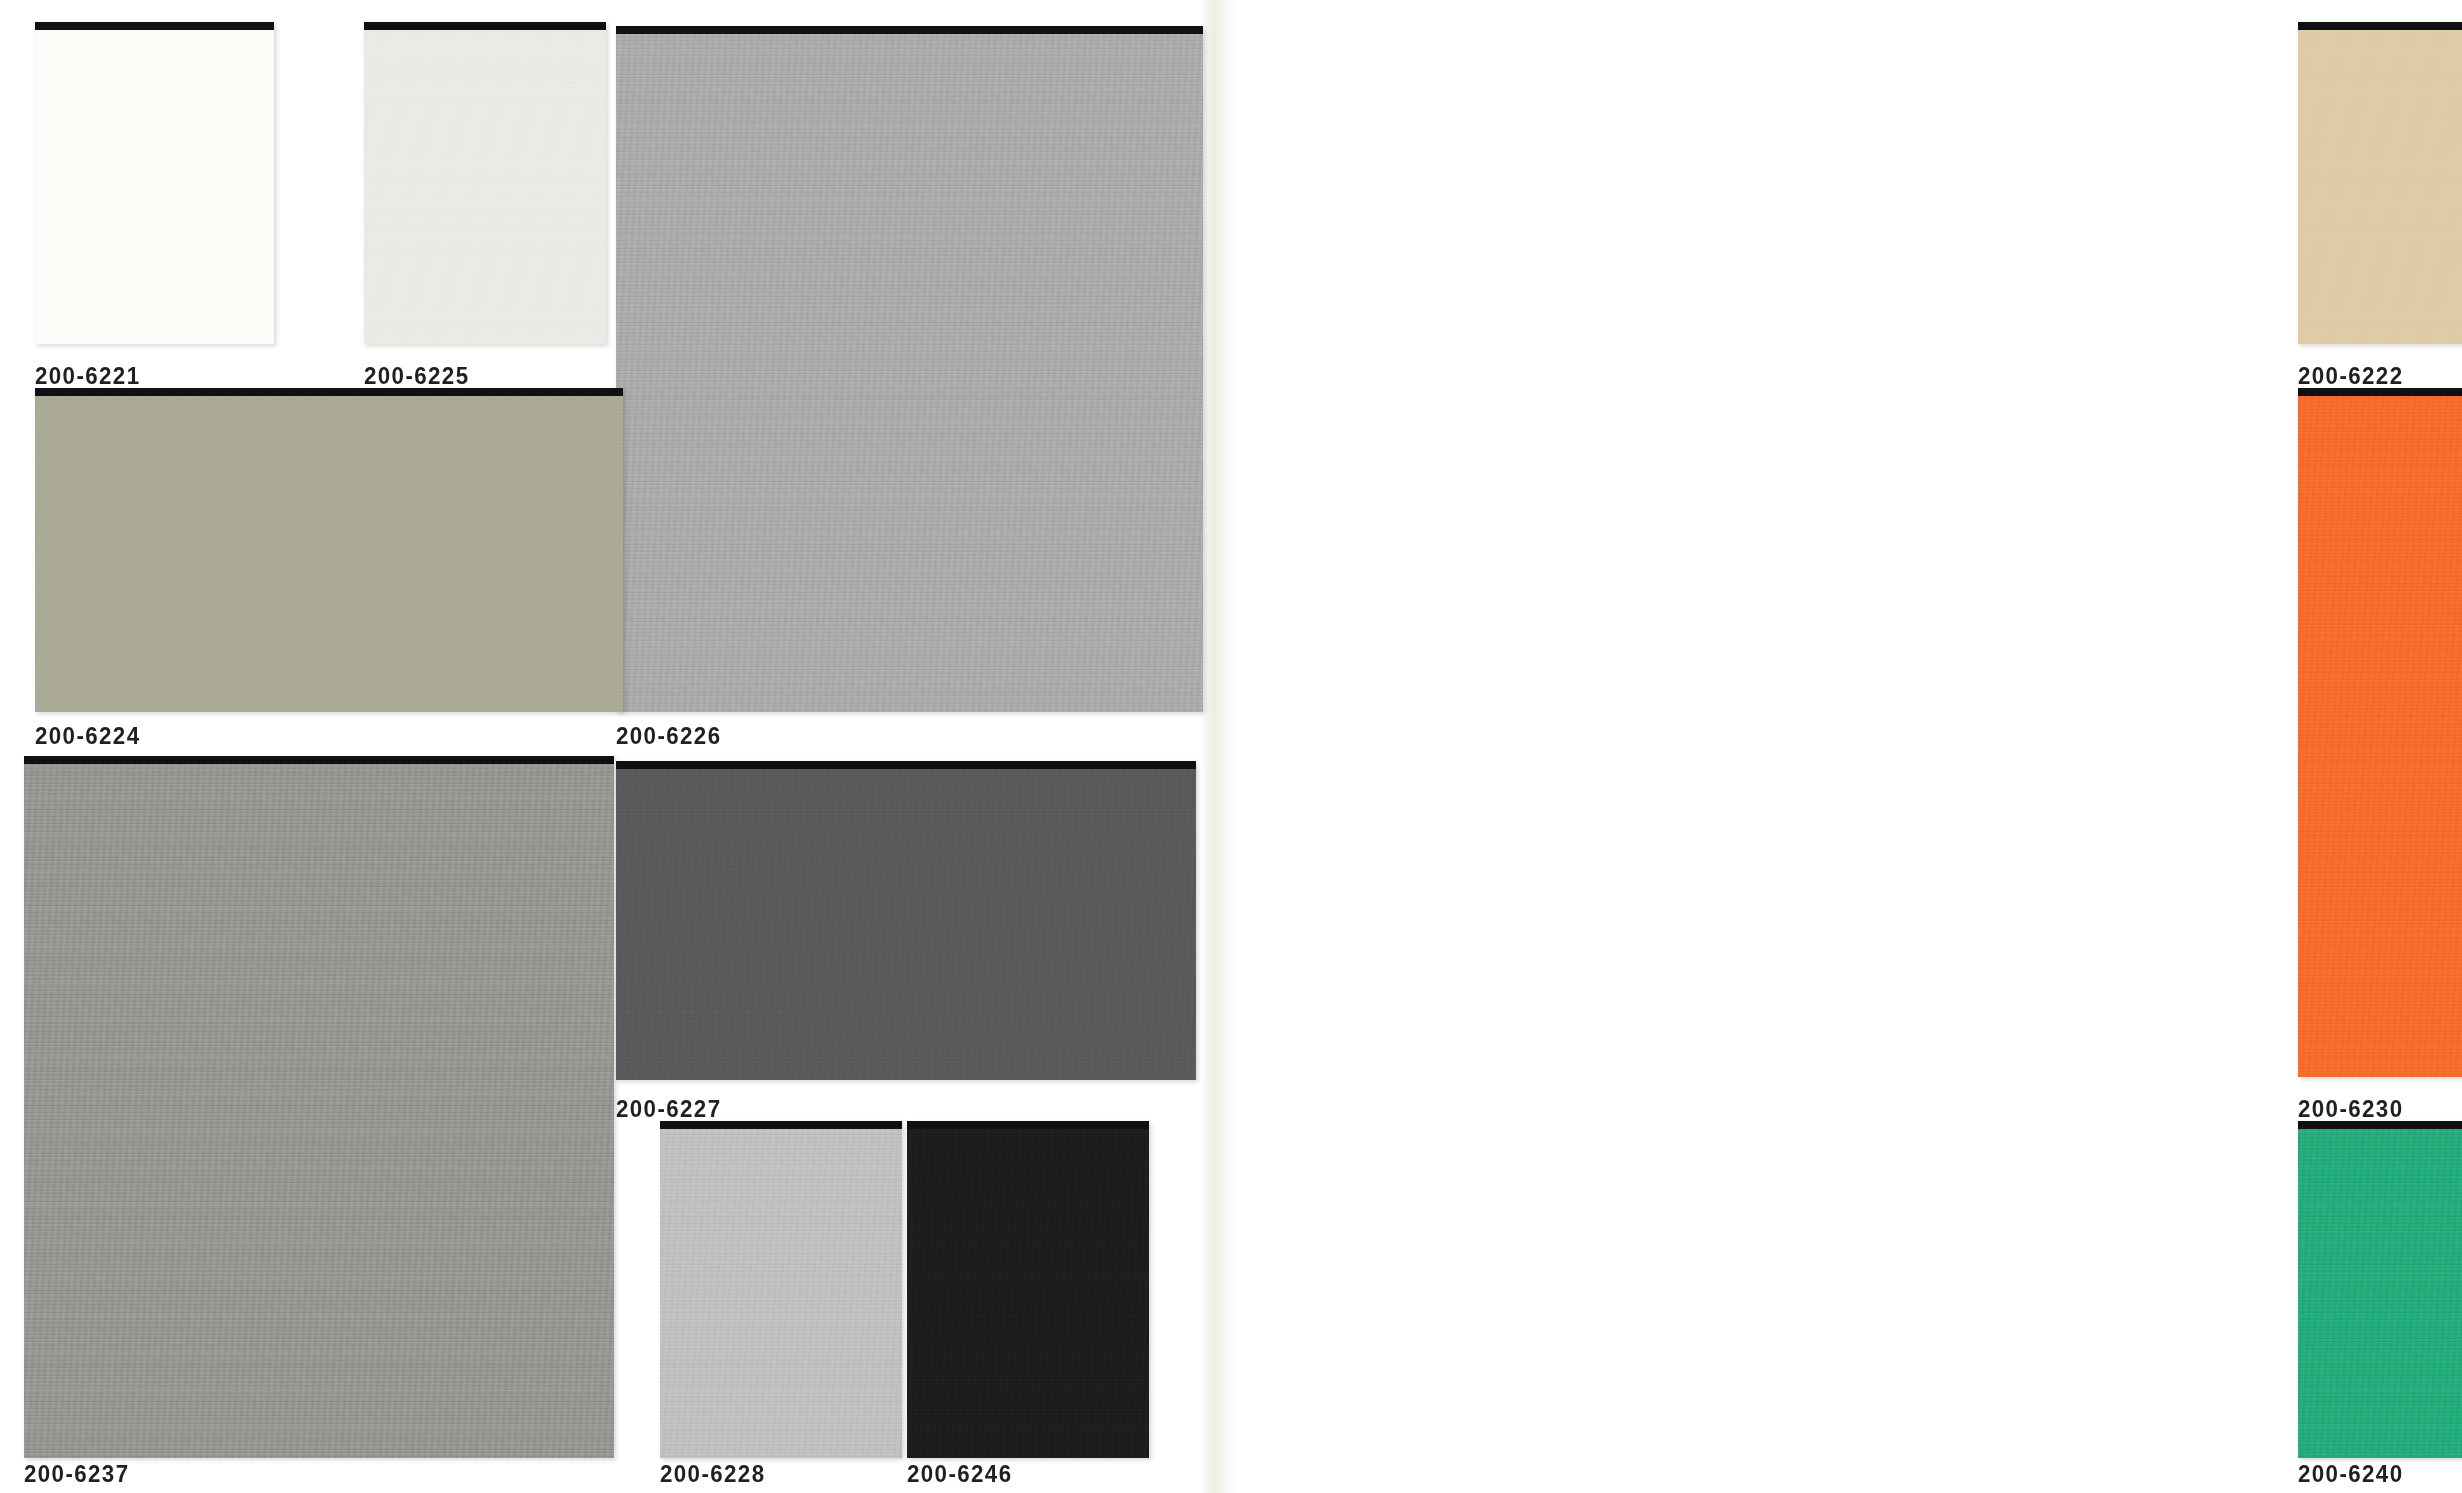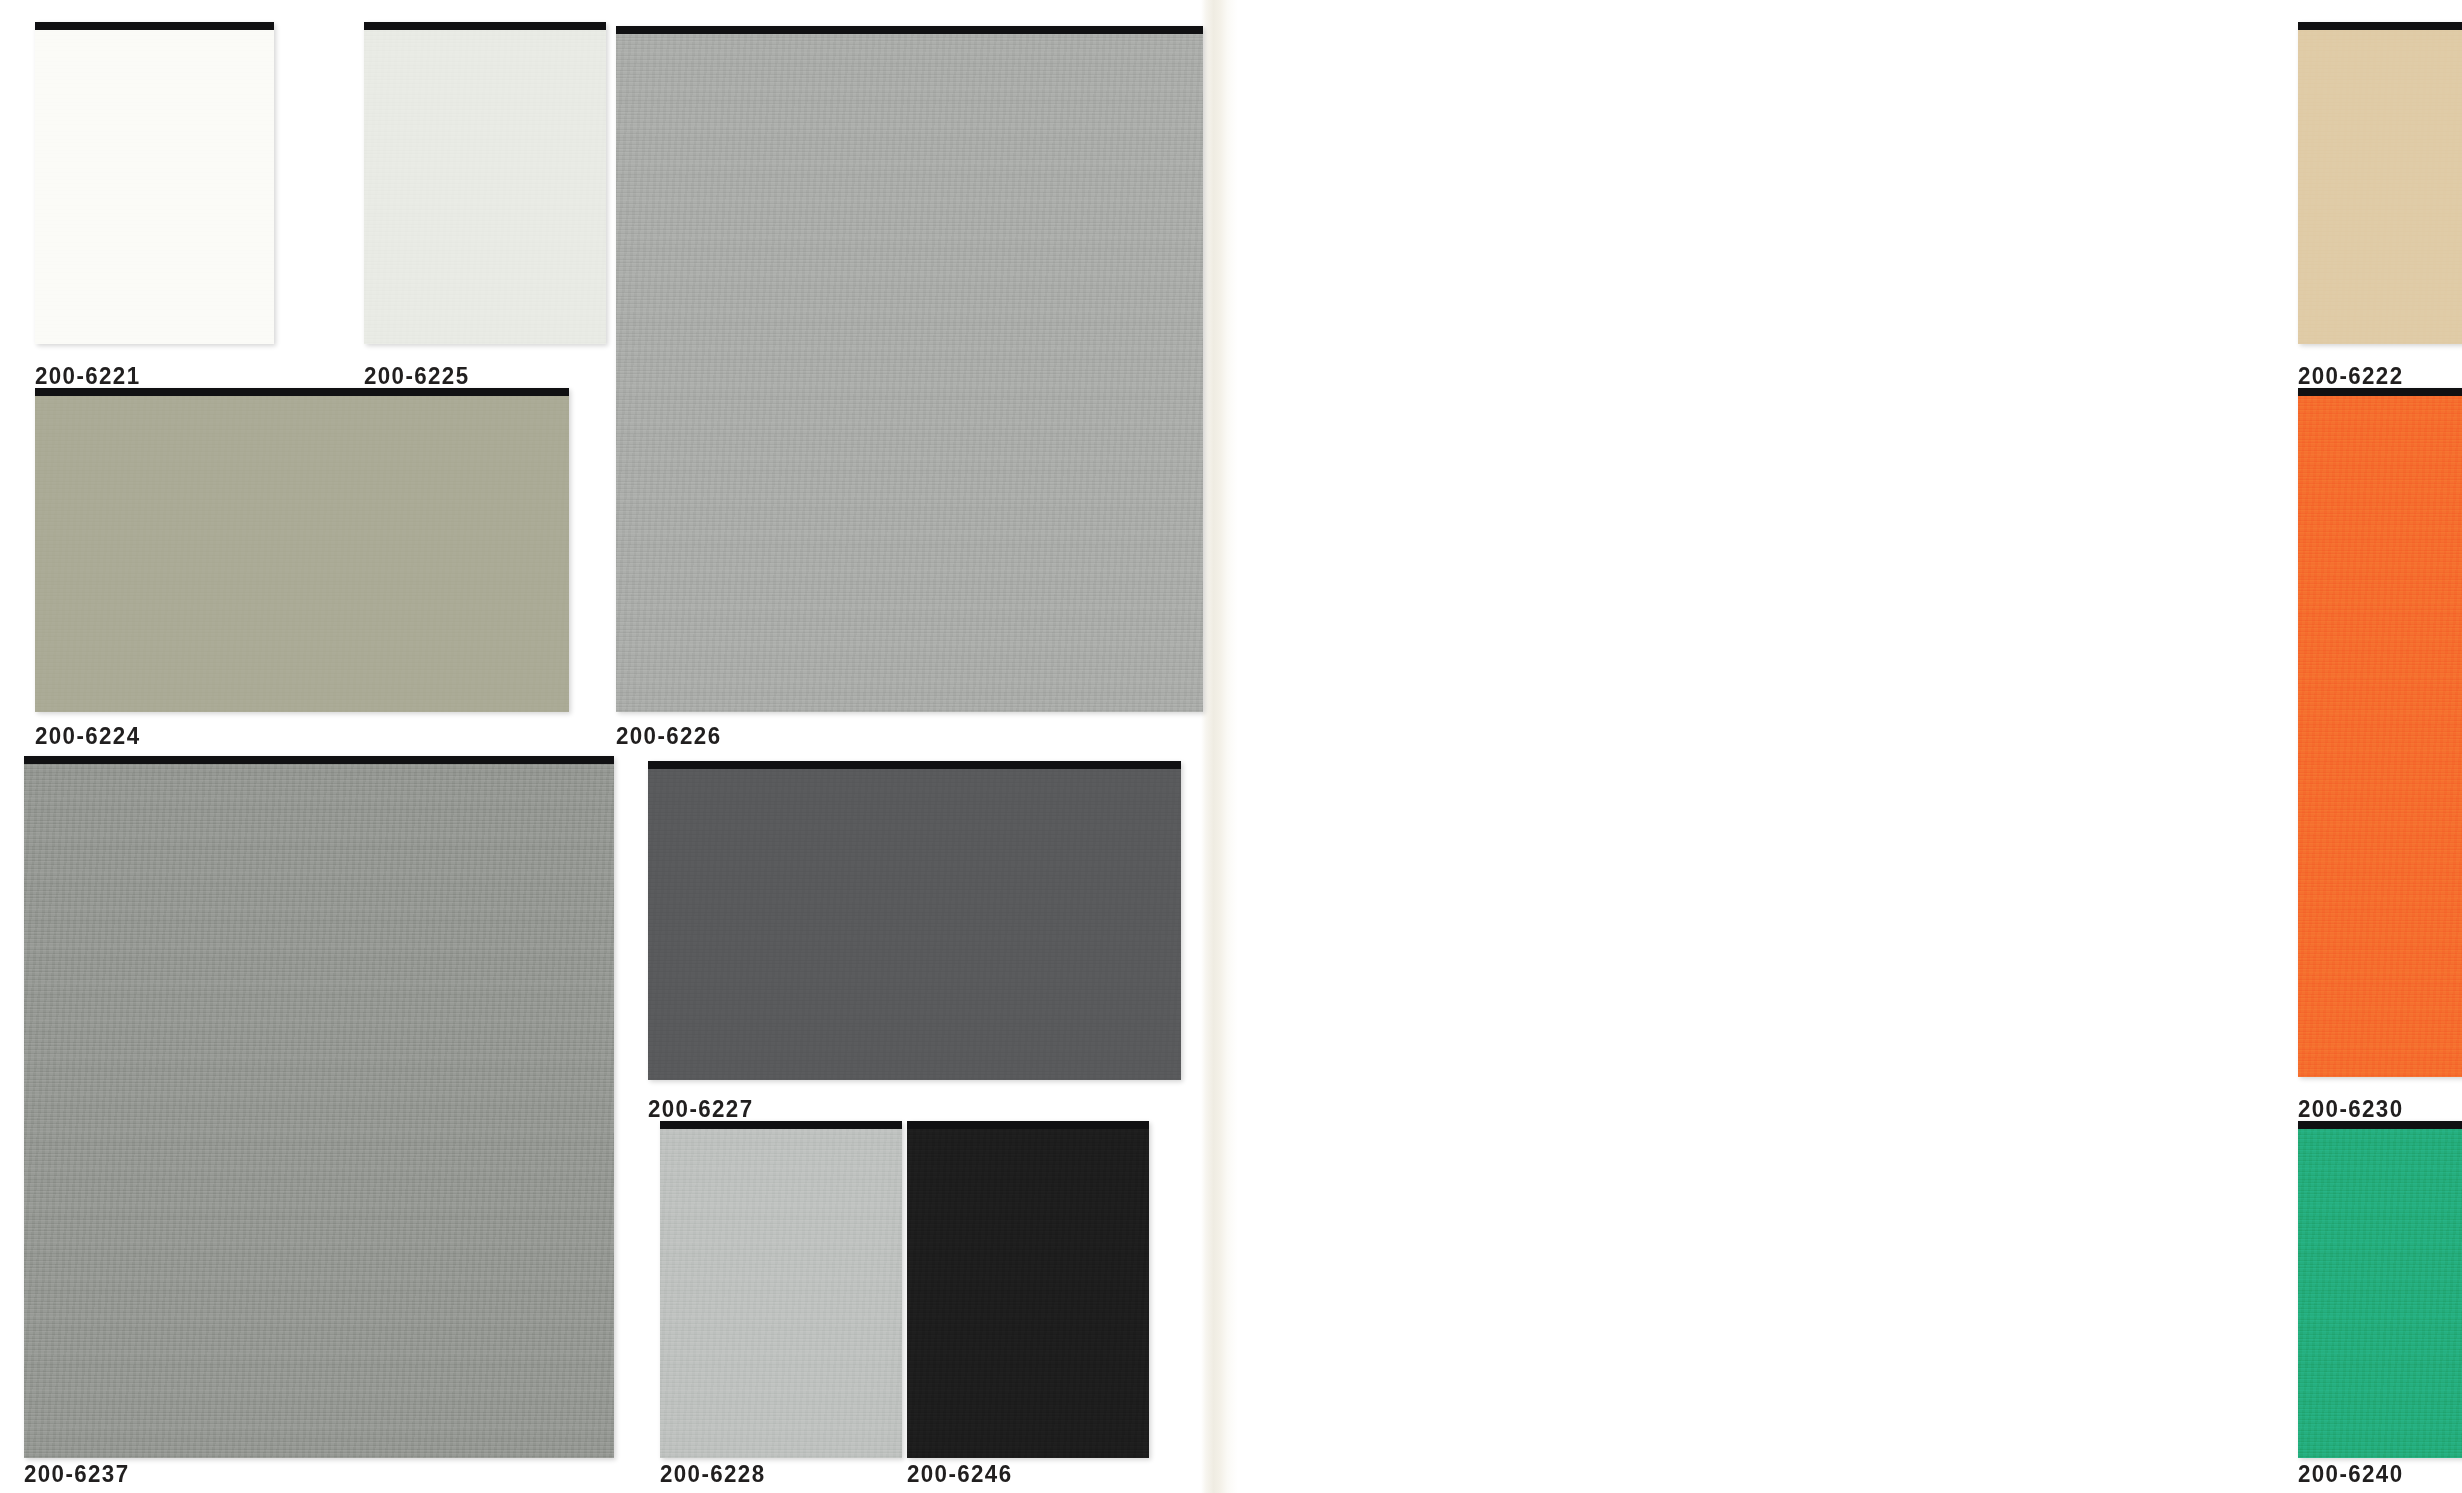--- a/index.html
+++ b/index.html
@@ -77,29 +77,29 @@
         <div class="label" style="top: 340px;">200-6221</div>
       </div>
       <div class="cell" style="left: 327px; top: 22px; width: 242px; height: 337px; margin-left: 37px;">
         <div class="chip" style="height: 322px; background: rgb(232, 234, 228);"></div>
         <div class="label" style="top: 340px;">200-6225</div>
       </div>
       <div class="cell" style="left: 616px; top: 25.5px; width: 587px; height: 692px;">
         <div class="chip strong" style="height: 686px; background: rgb(167, 169, 166);"></div>
         <div class="label" style="top: 696px;">200-6226</div>
       </div>
-      <div class="cell" style="left: 35px; top: 388px; width: 534px; height: 330px;">
+      <div class="cell" style="left: 35px; top: 388px; width: 588px; height: 330px;">
         <div class="chip smooth" style="height: 324px; background: rgb(170, 170, 149);"></div>
         <div class="label" style="top: 334px;">200-6224</div>
       </div>
       <div class="cell" style="left: 24px; top: 756px; width: 590px; height: 700px;">
         <div class="chip strong" style="height: 702px; background: rgb(145, 148, 143);"></div>
         <div class="label" style="top: 704px;">200-6237</div>
       </div>
-      <div class="cell" style="left: 648px; top: 761px; width: 533px; height: 330px;">
+      <div class="cell" style="left: 616px; top: 761px; width: 533px; height: 330px; padding-left: 47px;">
         <div class="chip smooth" style="height: 319px; background: rgb(88, 89, 91);"></div>
         <div class="label" style="top: 334px;">200-6227</div>
       </div>
       <div class="cell" style="left: 616px; top: 1121px; width: 242px; height: 335px; margin-left: 44px;">
         <div class="chip strong" style="height: 337px; background: rgb(188, 191, 189);"></div>
         <div class="label" style="top: 339px;">200-6228</div>
       </div>
       <div class="cell" style="left: 907px; top: 1121px; width: 242px; height: 335px;">
         <div class="chip strong" style="height: 337px; background: rgb(28, 28, 28);"></div>
         <div class="label" style="top: 339px;">200-6246</div>

